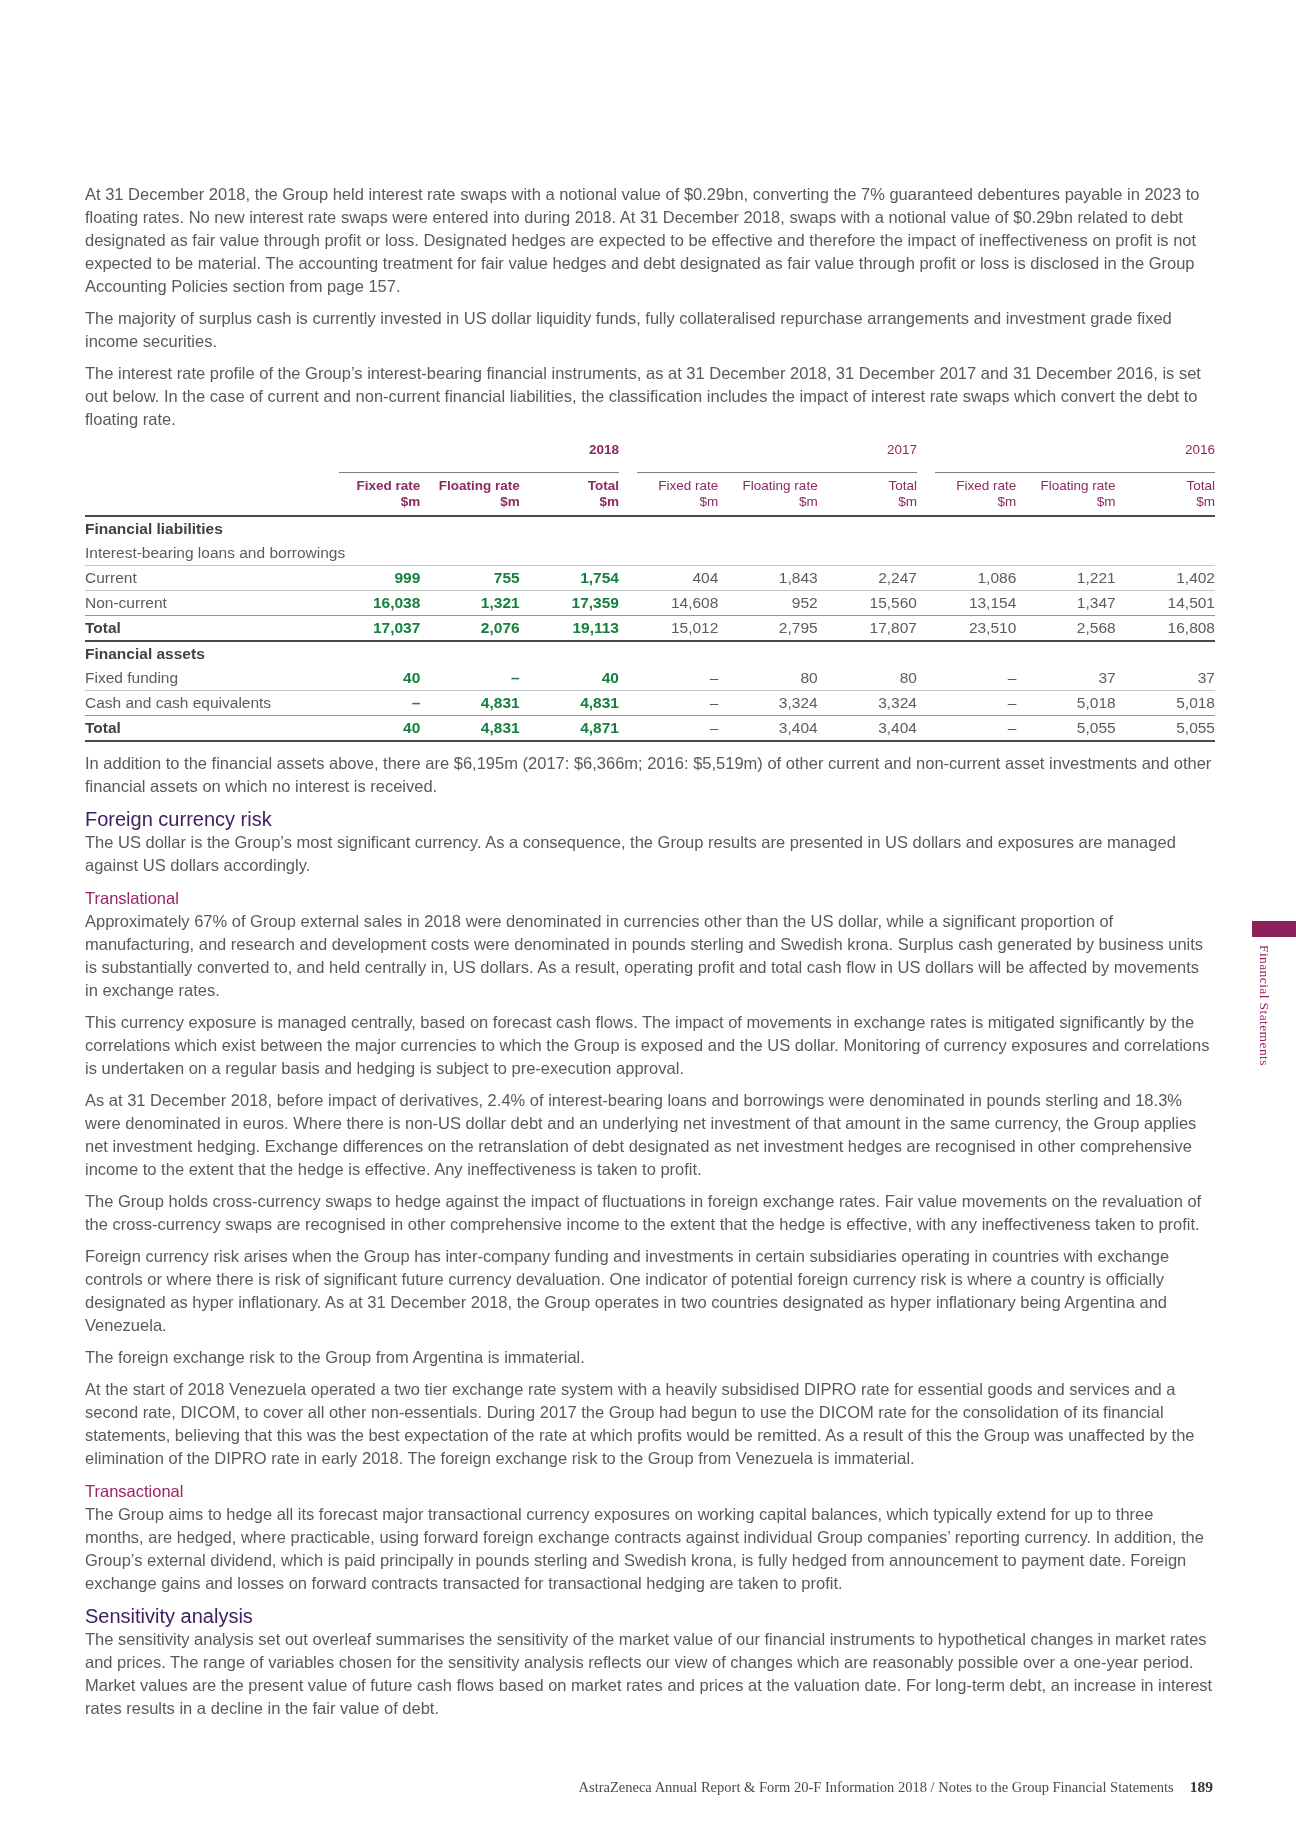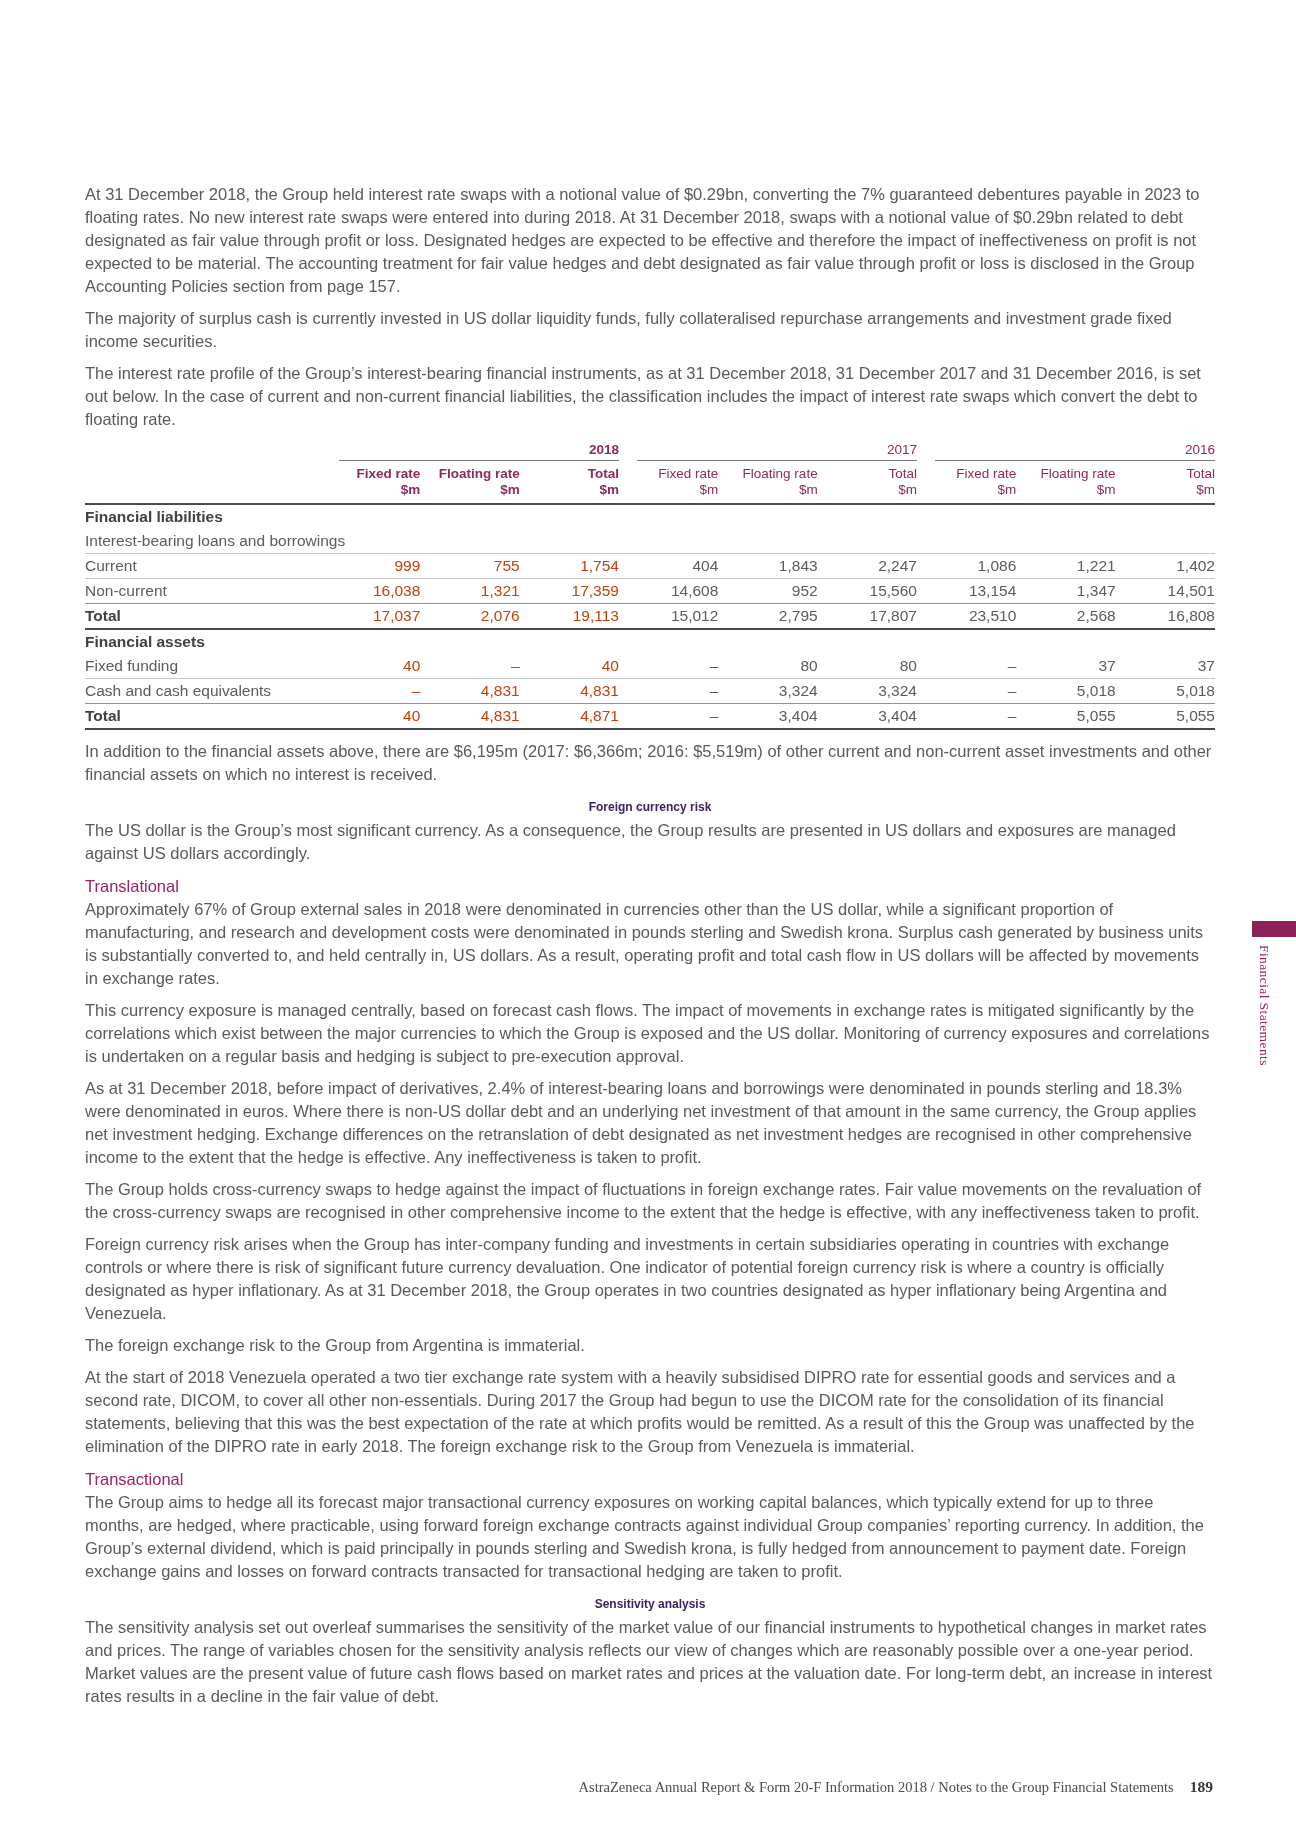--- a/index.html
+++ b/index.html
@@ -2,37 +2,37 @@
 <html><head>
 <meta charset="utf-8">
 <style>
   html,body{margin:0;padding:0;background:#ffffff;}
   body{width:1296px;height:1832px;overflow:hidden;}
   .page{position:relative;width:1296px;height:1392px;background:#ffffff;
         font-family:"Liberation Sans","DejaVu Sans",sans-serif;}
   .content{position:absolute;left:85px;top:183px;width:1130px;
            color:#595a5c;font-size:16.5px;line-height:23px;}
   p.body{margin:0 0 9px 0;}
-  .h-major{margin:10px 0 0 0;font-size:12px;line-height:23px;font-weight:700;color:#3e2160;text-align:center;}
+  .h-major{margin:10px 0 0 0;font-size:20px;line-height:23px;font-weight:400;color:#3e2160;}
   .h-minor{margin:10px 0 0 0;font-size:16.5px;line-height:23px;font-weight:400;color:#9c2366;}
 
   table.fin{width:100%;border-collapse:collapse;table-layout:fixed;margin:10px 0 10px 0;}
   col.lab{width:236px;}
   tr.year td{padding:0;}
   .year-cell{margin-left:18px;border-bottom:1px solid #7e7f80;text-align:right;
-             font-size:13.5px;line-height:17px;color:#8e2a63;padding-bottom:2px;}
+             font-size:13.5px;line-height:17px;color:#8e2a63;padding-bottom:14px;}
   .year-cell.b{font-weight:bold;}
   tr.cols td{vertical-align:bottom;text-align:right;font-size:13.5px;line-height:16px;
              color:#8e2a63;padding:5px 0 5px 8px;border-bottom:2px solid #49494b;}
   tr.cols td.b{font-weight:bold;}
   tbody td{font-size:15.5px;line-height:16px;padding:4px 0 4px 8px;text-align:right;color:#5b5c5e;}
   tbody td.lab{text-align:left;padding-left:0;}
   tr.sec td{font-weight:bold;color:#3f4143;}
   tr.total td.lab{font-weight:bold;color:#3f4143;}
-  tbody tr td.c18{font-weight:normal;color:#c2410c;}
+  tbody tr td.c18{font-weight:bold;color:#15803d;}
   tr.sub td, tr.sec td{font-weight:inherit;}
   tr.sec td.lab{font-weight:bold;}
   tr.rule-thin>td{border-bottom:1px solid #c6c7c8;}
   tr.rule-med>td{border-bottom:1px solid #929396;}
   tr.rule-heavy>td{border-bottom:2px solid #49494b;}
 
   .footer{position:absolute;top:1764px;right:83px;text-align:right;
           font-family:"Liberation Serif","DejaVu Serif",serif;font-size:14.5px;color:#4c4c4e;margin-top:14px;}
   .footer .num{font-weight:bold;margin-left:16px;font-size:15.5px;color:#38383a;}
 

